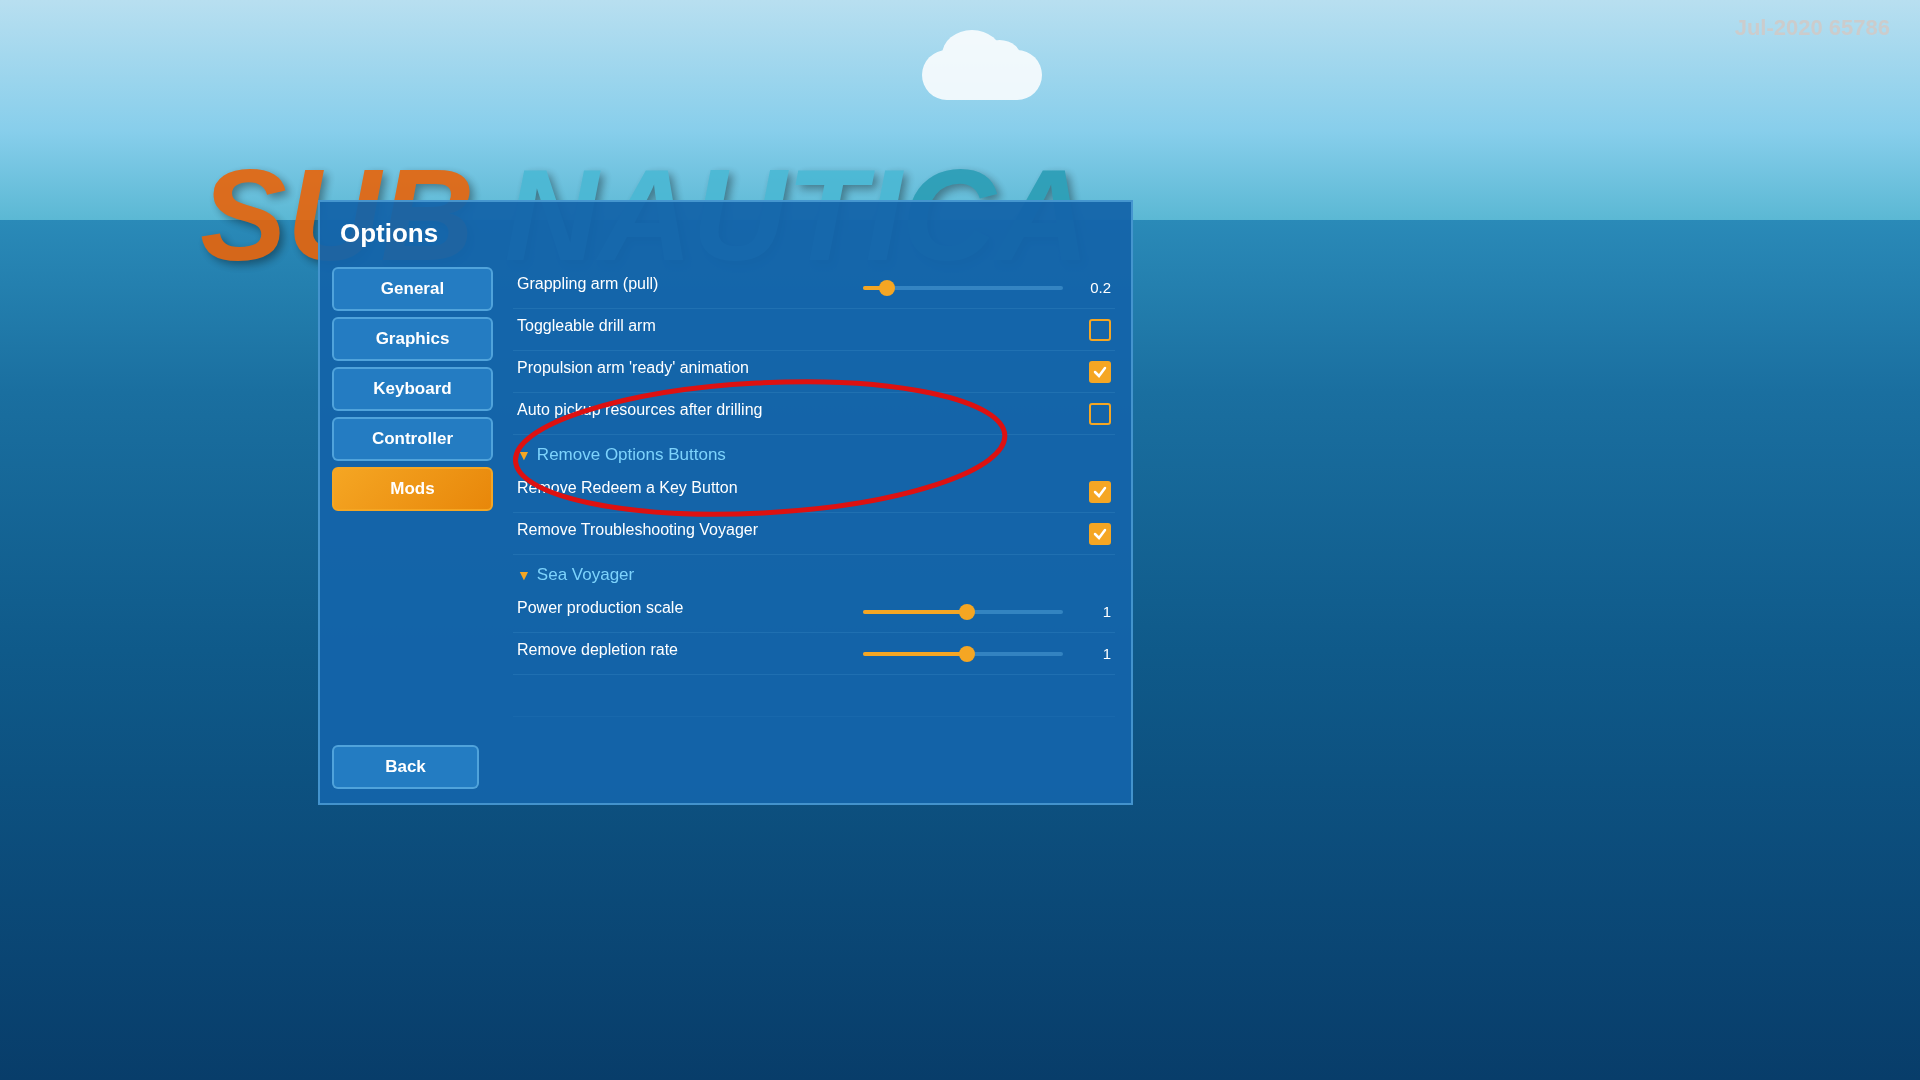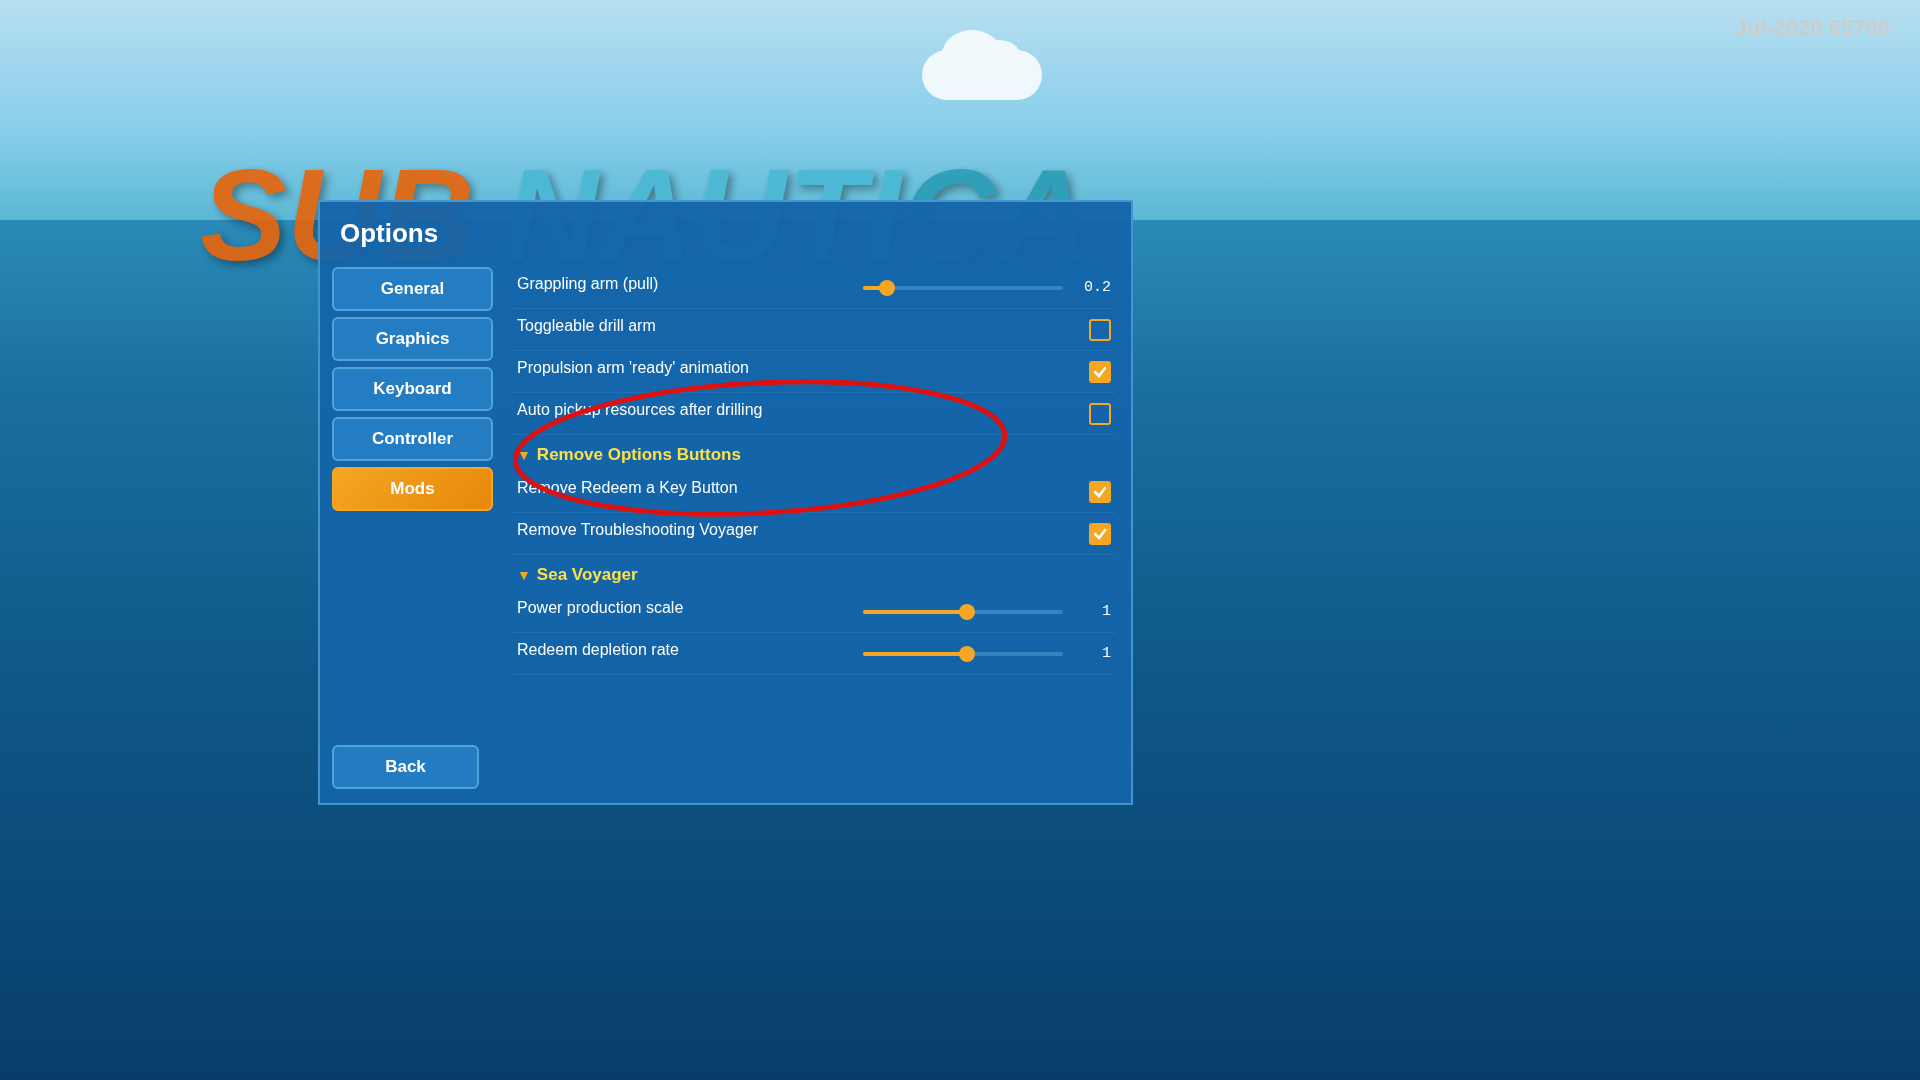--- a/index.html
+++ b/index.html
@@ -210,21 +210,20 @@
     .setting-label {
       color: white;
       font-size: 16px;
       flex: 1;
     }
 
     .setting-control {
       display: flex;
       align-items: center;
       gap: 8px;
-      font-family: Liberation Mono, monospace;
     }
 
     
     .slider-container {
       display: flex;
       align-items: center;
       gap: 8px;
     }
 
     .slider-track {
@@ -283,23 +282,23 @@
       padding: 10px 4px 6px;
       gap: 6px;
     }
 
     .section-arrow {
       color: #f5a623;
       font-size: 14px;
     }
 
     .section-title {
-      color: #fde047;
+      color: #7dd3fc;
       font-size: 17px;
-      font-weight: bold;
+      font-weight: normal;
     }
 
     
     .dialog-footer {
       padding: 10px 12px 14px;
     }
 
     .back-btn {
       background: rgba(40, 130, 200, 0.8);
       border: 2px solid rgba(100, 180, 230, 0.7);
@@ -433,21 +432,21 @@
           <div class="setting-control slider-container">
             <div class="slider-track">
               <div class="slider-fill" style="width: 52%;"></div>
               <div class="slider-thumb" style="left: calc(52% - 8px);"></div>
             </div>
             <span class="slider-value">1</span>
           </div>
         </div>
 
         <div class="setting-row">
-          <span class="setting-label">Redeem depletion rate</span>
+          <span class="setting-label">Remove depletion rate</span>
           <div class="setting-control slider-container">
             <div class="slider-track">
               <div class="slider-fill" style="width: 52%;"></div>
               <div class="slider-thumb" style="left: calc(52% - 8px);"></div>
             </div>
             <span class="slider-value">1</span>
           </div>
         </div>
 
         <div class="setting-row" style="opacity:0.5">

